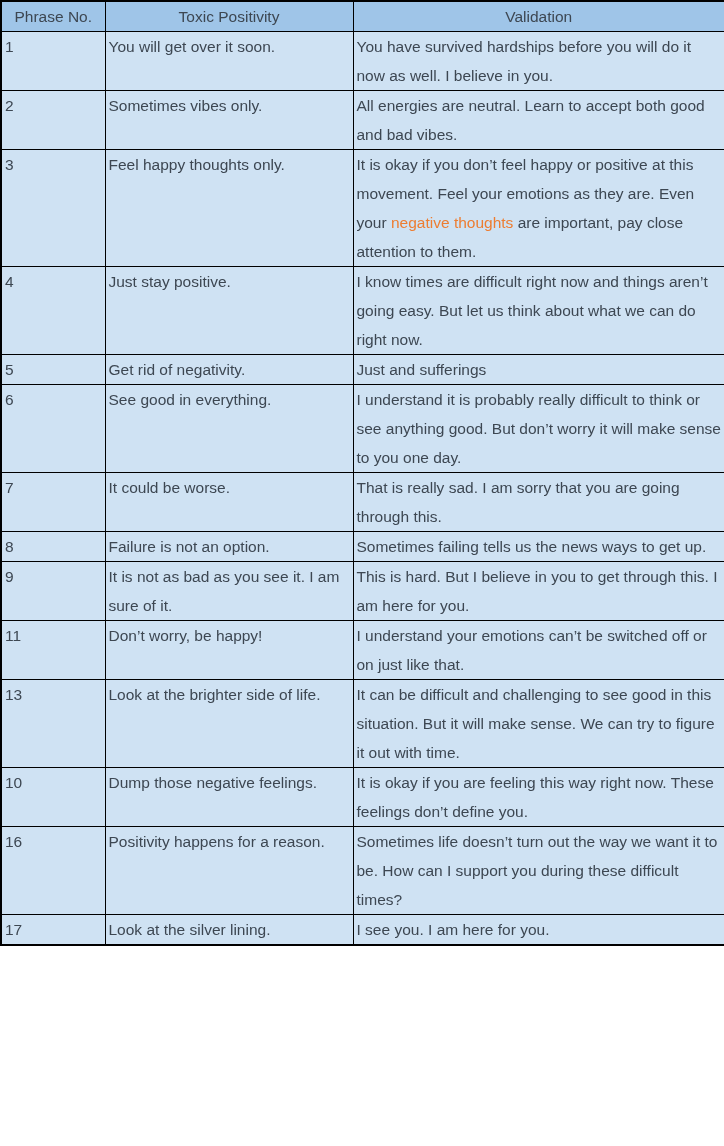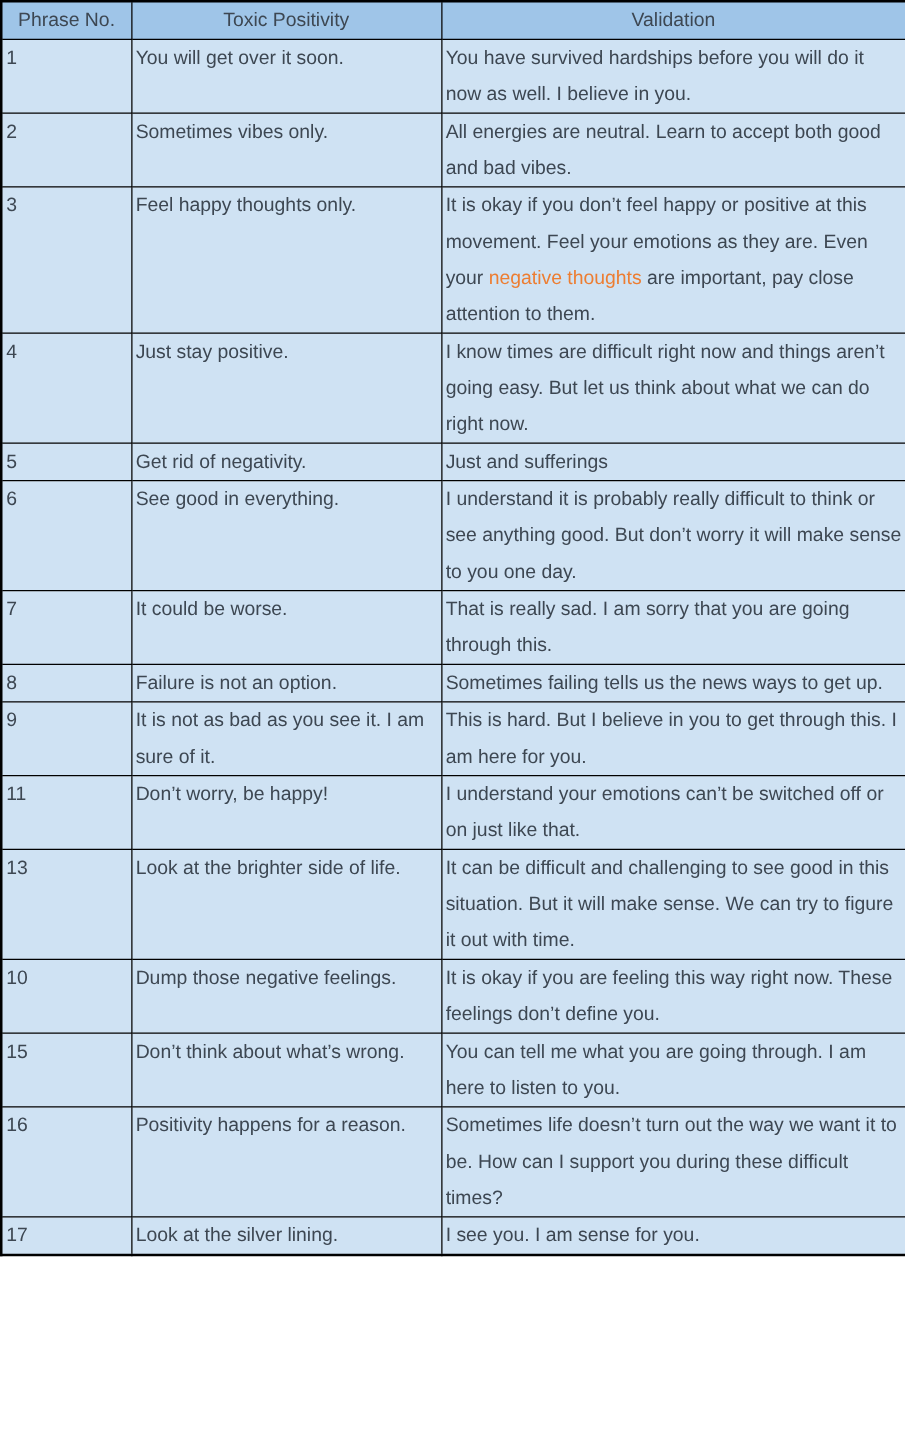--- a/index.html
+++ b/index.html
@@ -131,32 +131,27 @@
     <td><span>It can be difficult and challenging to see good in this situation. But it will make sense. We can try to figure it out with time.</span></td>
   </tr>
 
   <tr>
     <td>10</td>
     <td>Dump those negative feelings.</td>
     <td><span>It is okay if you are feeling this way right now. These feelings don’t define you.</span></td>
   </tr>
 
 
-  <tr>
-    <td>15</td>
-    <td>Don’t think about what’s wrong.</td>
-    <td><span>You can tell me what you are going through. I am here to listen to you.</span></td>
-  </tr>
 
   <tr>
     <td>16</td>
     <td>Positivity happens for a reason.</td>
     <td><span>Sometimes life doesn’t turn out the way we want it to be. How can I support you during these difficult times?</span></td>
   </tr>
 
   <tr>
     <td>17</td>
     <td>Look at the silver lining.</td>
-    <td><span>I see you. I am sense for you.</span></td>
+    <td><span>I see you. I am here for you.</span></td>
   </tr>
 </tbody>
   </table>
 </div>
 
 </body></html>

